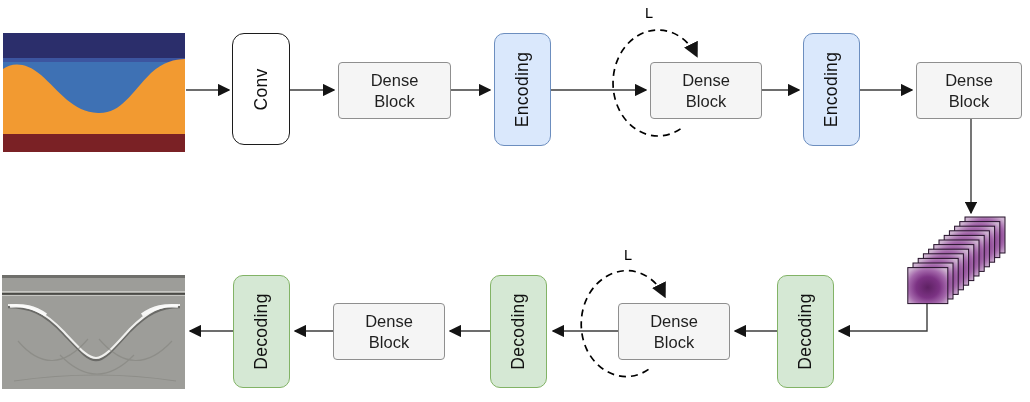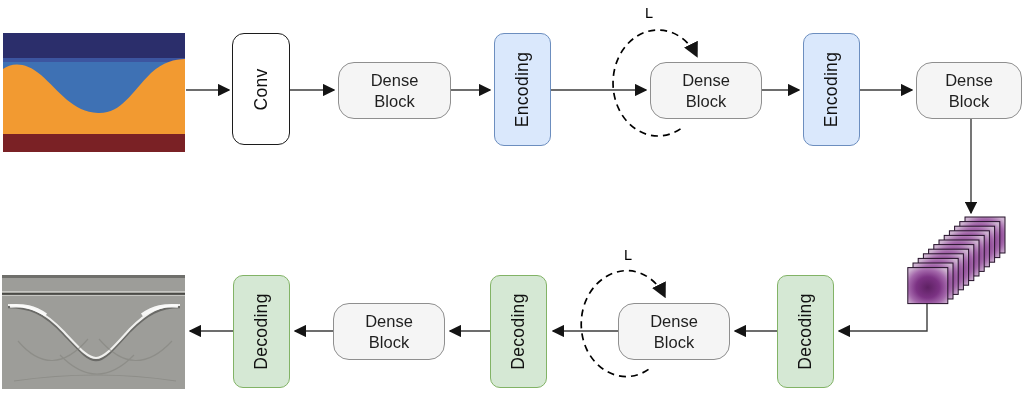--- a/index.html
+++ b/index.html
@@ -13,21 +13,21 @@
   #wires{position:absolute;left:0;top:0;width:1030px;height:402px;}
   .node{
     position:absolute;
     display:flex;align-items:center;justify-content:center;
     box-sizing:border-box;
     border-radius:9px;
   }
   .dense{
     background:var(--dense-fill);
     border:1px solid var(--dense-border);
-    border-radius:16px;
+    border-radius:4px;
   }
   .dense .label{
     width:58px;text-align:center;
     font-size:16.5px;line-height:1.25;color:#1f1f1f;
   }
   .conv{
     background:var(--conv-fill);
     border:1.4px solid var(--conv-border);
     border-radius:12px;
   }

